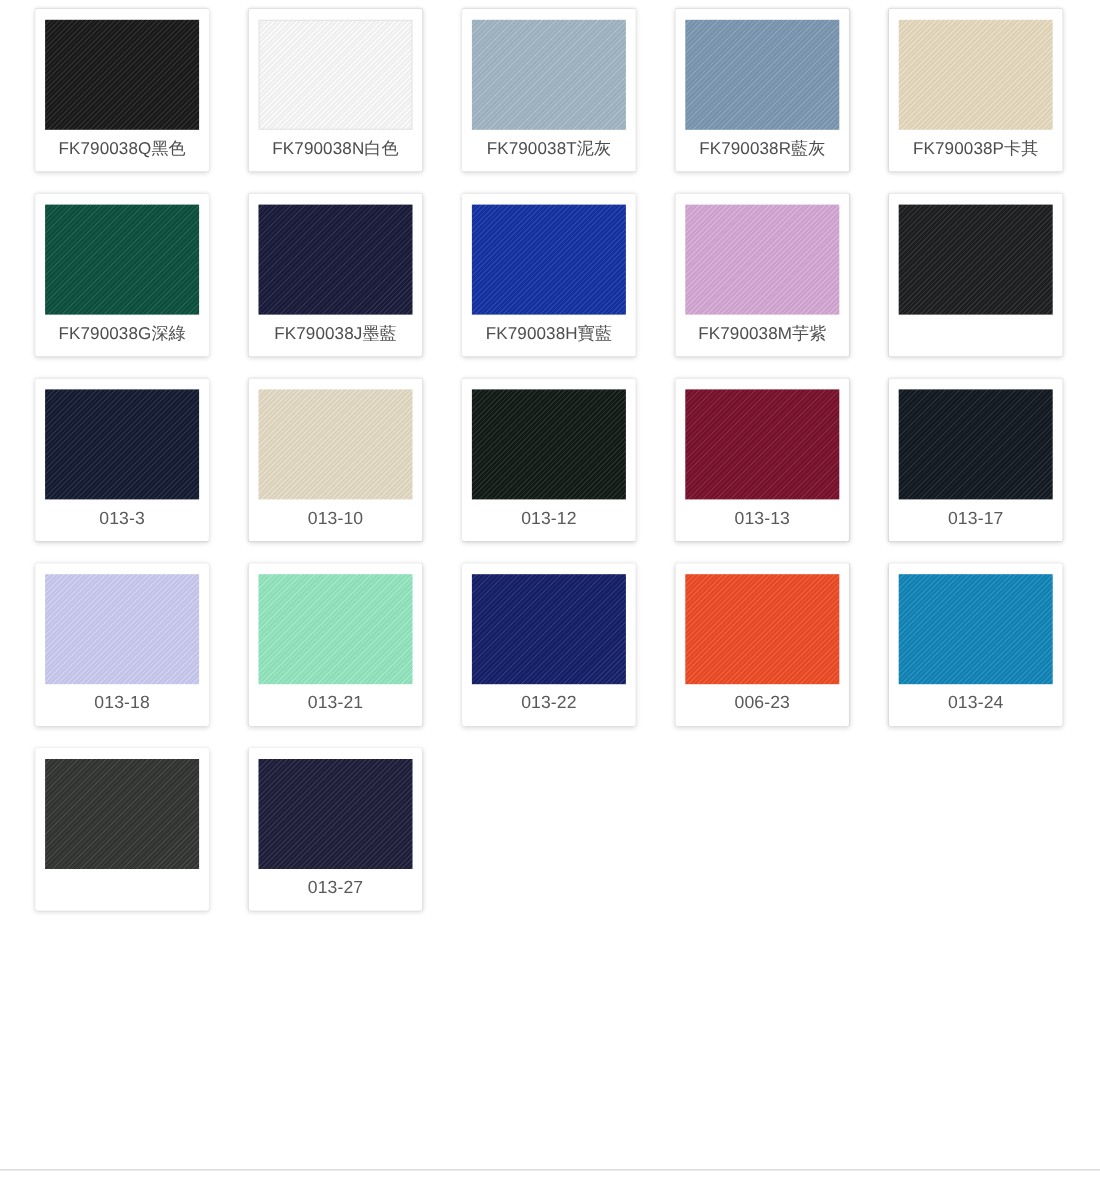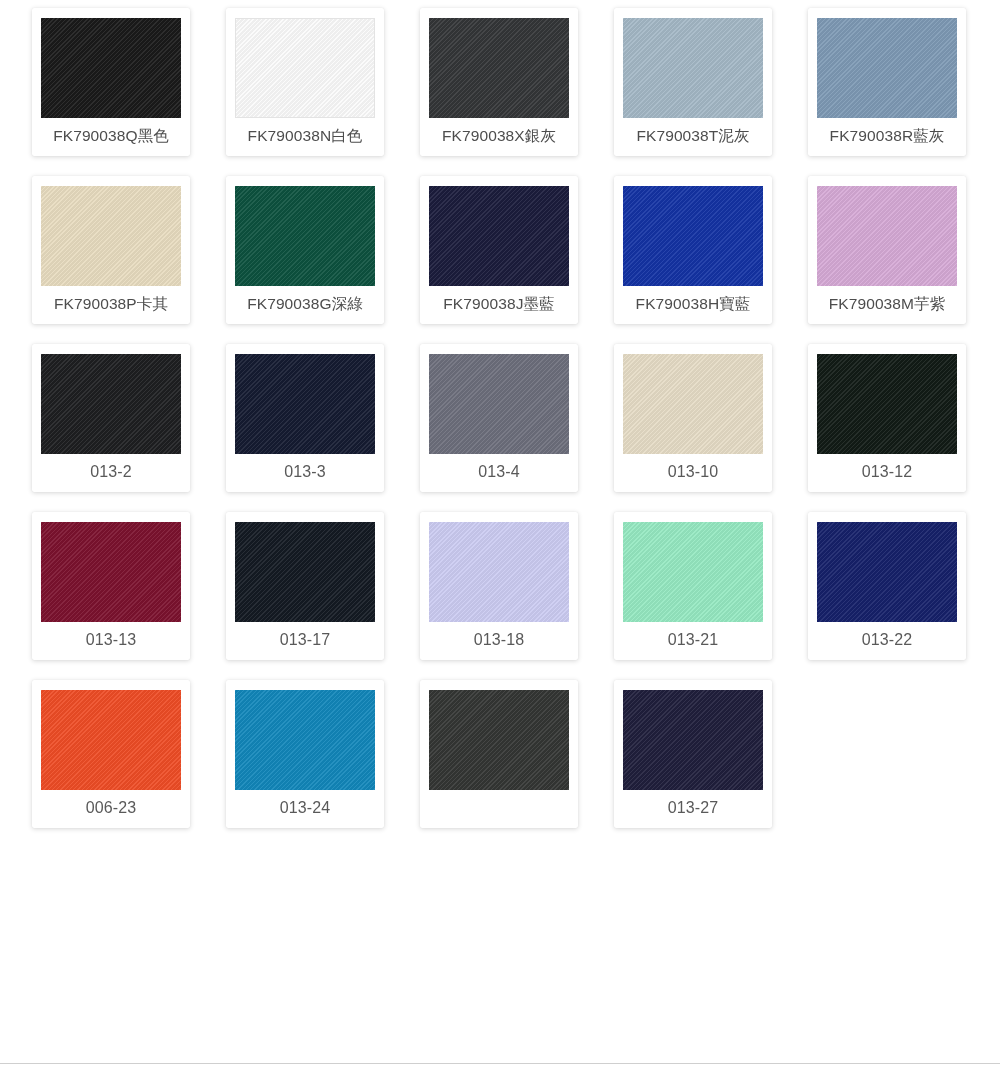--- a/index.html
+++ b/index.html
@@ -87,24 +87,20 @@
 <div id="swatch-grid">
     <div class="swatch-card">
       <span class="swatch-chip" style="background-color: rgb(26, 26, 26);"></span>
       <span class="swatch-label cjk-label">FK790038Q黑色</span>
     </div>
     <div class="swatch-card">
       <span class="swatch-chip light-chip" style="background-color: rgb(251, 251, 251);"></span>
       <span class="swatch-label cjk-label">FK790038N白色</span>
     </div>
     <div class="swatch-card">
-      <span class="swatch-chip" style="background-color: rgb(52, 54, 56);"></span>
-      <span class="swatch-label cjk-label">FK790038X銀灰</span>
-    </div>
-    <div class="swatch-card">
       <span class="swatch-chip" style="background-color: rgb(164, 184, 198);"></span>
       <span class="swatch-label cjk-label">FK790038T泥灰</span>
     </div>
     <div class="swatch-card">
       <span class="swatch-chip" style="background-color: rgb(126, 154, 181);"></span>
       <span class="swatch-label cjk-label">FK790038R藍灰</span>
     </div>
     <div class="swatch-card">
       <span class="swatch-chip" style="background-color: rgb(232, 220, 192);"></span>
       <span class="swatch-label cjk-label">FK790038P卡其</span>
@@ -120,29 +116,24 @@
     <div class="swatch-card">
       <span class="swatch-chip" style="background-color: rgb(20, 51, 164);"></span>
       <span class="swatch-label cjk-label">FK790038H寶藍</span>
     </div>
     <div class="swatch-card">
       <span class="swatch-chip" style="background-color: rgb(214, 170, 214);"></span>
       <span class="swatch-label cjk-label">FK790038M芋紫</span>
     </div>
     <div class="swatch-card">
       <span class="swatch-chip" style="background-color: rgb(30, 31, 33);"></span>
-      <span class="swatch-label">013-2</span>
     </div>
     <div class="swatch-card">
       <span class="swatch-chip" style="background-color: rgb(21, 27, 49);"></span>
       <span class="swatch-label">013-3</span>
-    </div>
-    <div class="swatch-card">
-      <span class="swatch-chip" style="background-color: rgb(109, 111, 124);"></span>
-      <span class="swatch-label">013-4</span>
     </div>
     <div class="swatch-card">
       <span class="swatch-chip" style="background-color: rgb(230, 220, 198);"></span>
       <span class="swatch-label">013-10</span>
     </div>
     <div class="swatch-card">
       <span class="swatch-chip" style="background-color: rgb(18, 27, 22);"></span>
       <span class="swatch-label">013-12</span>
     </div>
     <div class="swatch-card">

